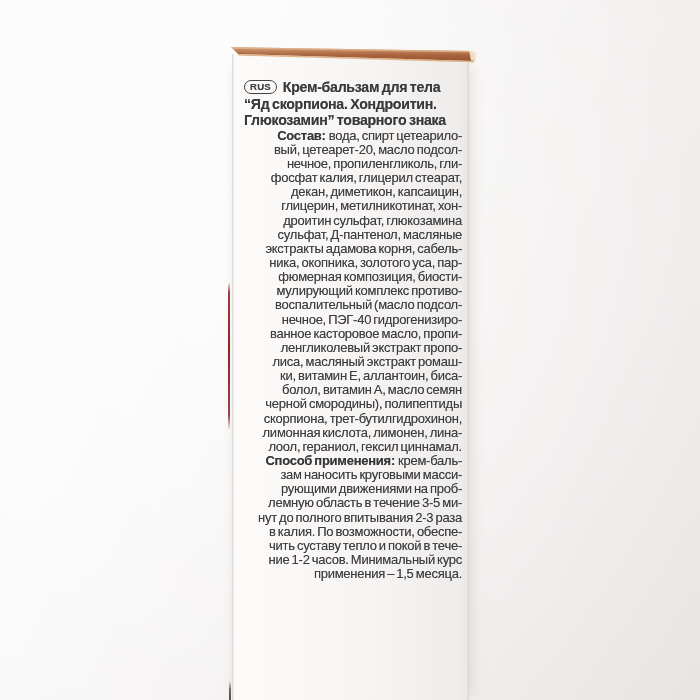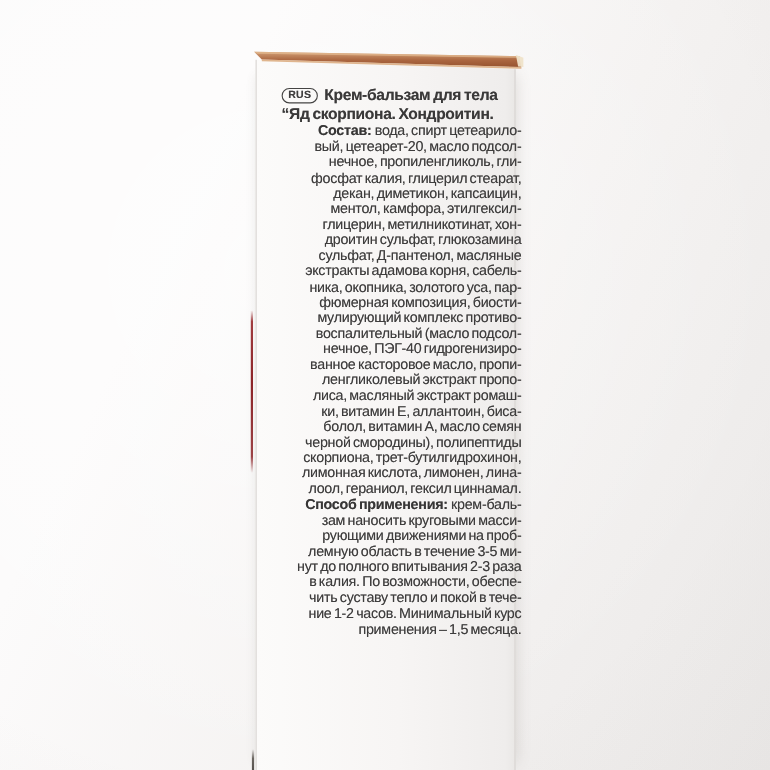--- a/index.html
+++ b/index.html
@@ -17,21 +17,21 @@
          background:linear-gradient(to right,#fcfbfa 0%,#f7f5f4 55%,#efedec 96%,#e9e7e5 100%);
          clip-path:polygon(0 8px,100% 17px,100% 100%,0 100%);
          box-shadow:inset 1.5px 0 0 #dedbd8, inset -1.5px 0 0 #dcd9d6, inset 0 3px 3px -2px rgba(255,255,255,.9);}
   
   .red-stripe{position:absolute;left:228px;top:282px;width:2px;height:148px;border-radius:1px;
          background:linear-gradient(to bottom,rgba(151,40,44,0) 0%,rgba(151,40,44,.9) 7%,#8c2428 45%,rgba(140,36,40,.85) 90%,rgba(140,36,40,0) 100%);}
   .dark-mark{position:absolute;left:229px;top:681px;width:2px;height:19px;
          background:linear-gradient(to bottom,rgba(90,85,80,0) 0%,#6a6560 45%,#57524e 100%);}
   .flap-svg{position:absolute;left:227px;top:39px;}
   
-  .text-panel{position:absolute;left:256px;top:79px;width:218px;color:#3e3d3d;
+  .text-panel{position:absolute;left:244px;top:79px;width:218px;color:#3e3d3d;
          text-shadow:0 0 .5px rgba(62,61,61,.55);}
   .hdr{font-size:14.2px;line-height:16.6px;font-weight:bold;letter-spacing:-.3px;word-spacing:-1px;color:#3a3939;}
   .hdr-line{white-space:nowrap;height:16.6px;}
   .hdr-line1{display:flex;align-items:center;height:16.6px;}
   .rus{display:inline-block;border:1.6px solid #454443;border-radius:9px;font-size:9.6px;
        font-weight:bold;letter-spacing:.2px;line-height:12px;height:12px;padding:0 5px;margin-right:6px;
        color:#403f3f;}
   .btext{margin-top:0;font-size:13px;line-height:14.15px;letter-spacing:-.25px;word-spacing:-1.2px;text-align:right;}
   .tline{white-space:nowrap;height:14.15px;}
   .lbl{font-weight:bold;margin-right:3px;color:#373636;}
@@ -63,32 +63,32 @@
   <div class="red-stripe"></div>
   <div class="dark-mark"></div>
 
   <div class="text-panel">
     <div class="hdr">
       <div class="hdr-line1">
         <span class="rus">RUS</span>
         <span>Крем-бальзам для тела</span>
       </div>
       <div class="hdr-line">“Яд скорпиона. Хондроитин.</div>
+      <div class="hdr-line">Глюкозамин” товарного знака</div>
     </div>
 
     <div class="btext">
 
       <div class="section">
         <div class="tline"><span class="lbl">Состав:</span><span>вода, спирт цетеарило-</span></div>
         <div>
             <div class="tline">вый, цетеарет-20, масло подсол-</div>
             <div class="tline">нечное, пропиленгликоль, гли-</div>
             <div class="tline">фосфат калия, глицерил стеарат,</div>
             <div class="tline">декан, диметикон, капсаицин,</div>
-            <div class="tline">ментол, камфора, этилгексил-</div>
             <div class="tline">глицерин, метилникотинат, хон-</div>
             <div class="tline">дроитин сульфат, глюкозамина</div>
             <div class="tline">сульфат, Д-пантенол, масляные</div>
             <div class="tline">экстракты адамова корня, сабель-</div>
             <div class="tline">ника, окопника, золотого уса, пар-</div>
             <div class="tline">фюмерная композиция, биости-</div>
             <div class="tline">мулирующий комплекс противо-</div>
             <div class="tline">воспалительный (масло подсол-</div>
             <div class="tline">нечное, ПЭГ-40 гидрогенизиро-</div>
             <div class="tline">ванное касторовое масло, пропи-</div>

